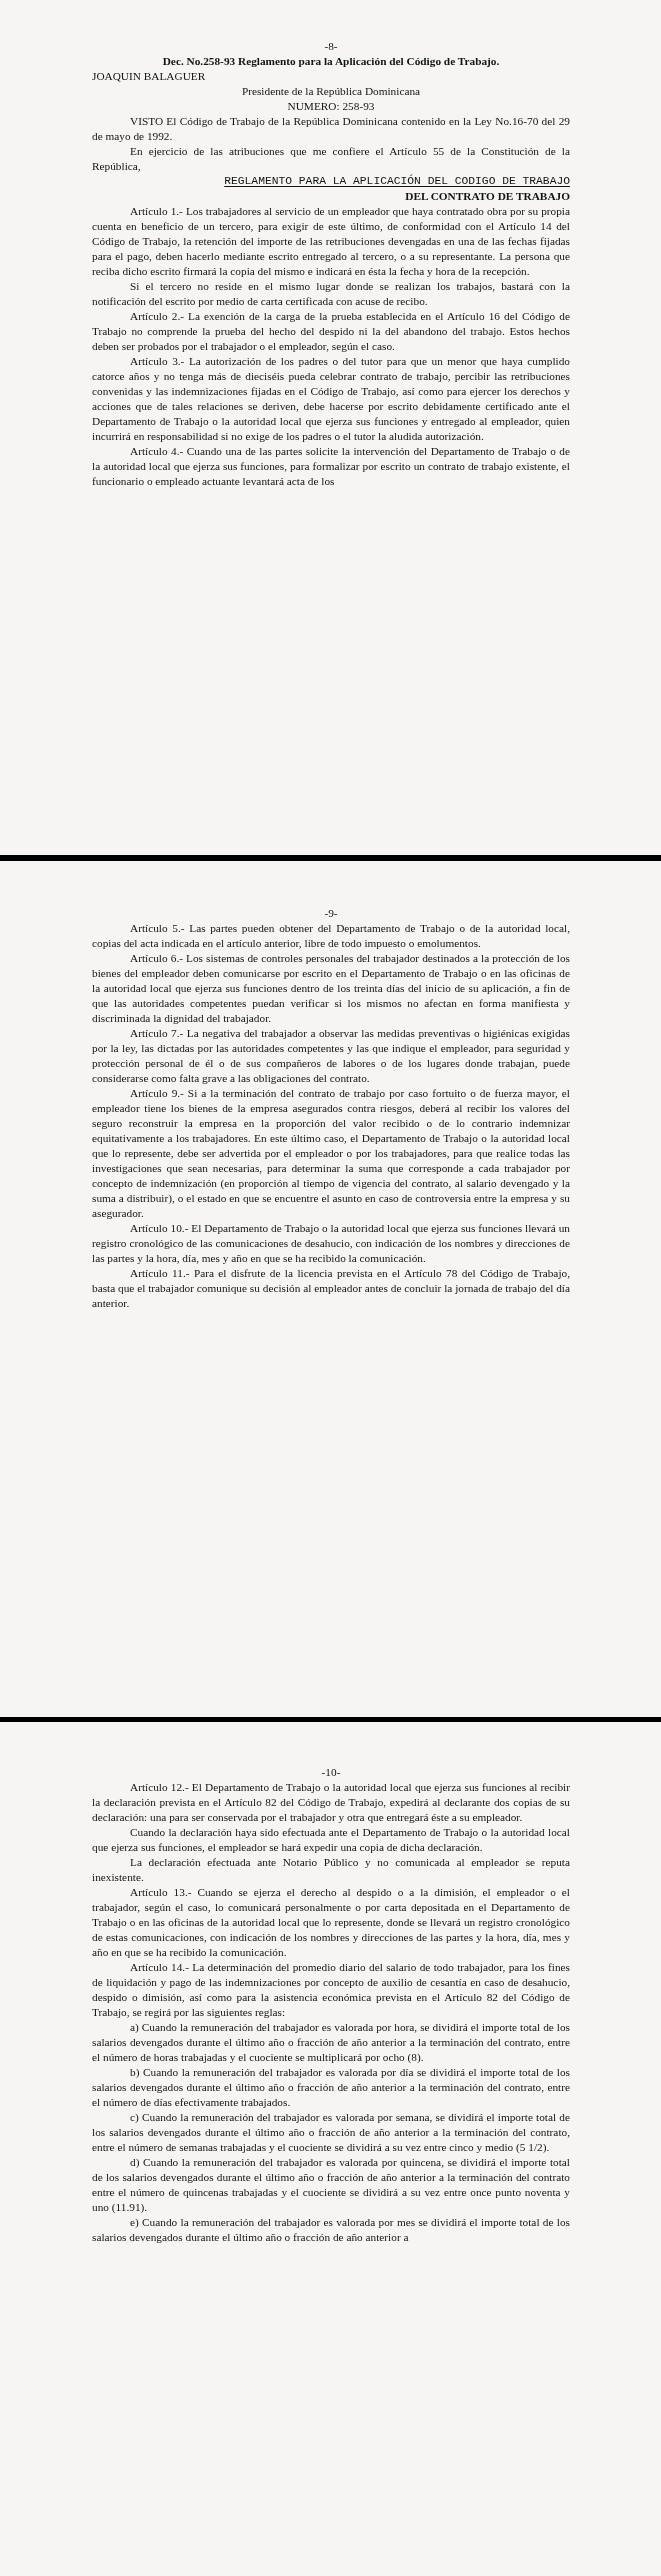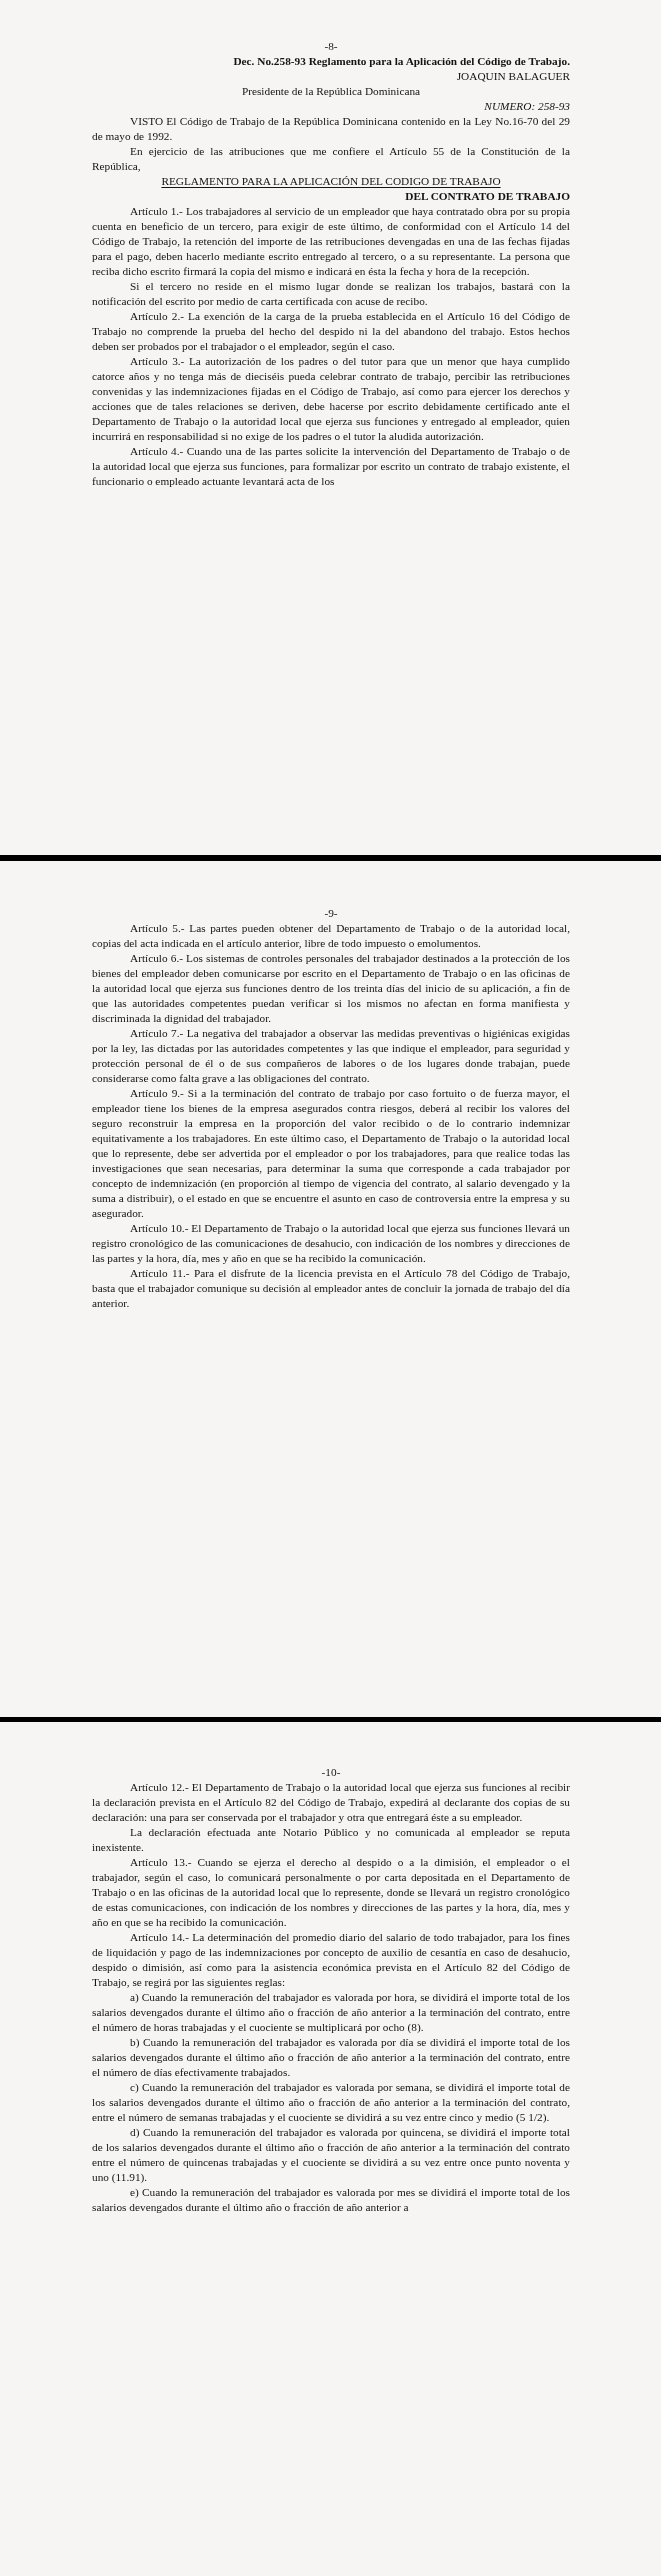--- a/index.html
+++ b/index.html
@@ -23,28 +23,28 @@
     padding-right: 91px;
     overflow: hidden;
   }
   .page-8  { height: 855px; padding-top: 39px; }
   .page-9  { height: 856px; padding-top: 45px; }
   .page-10 { height: 934px; padding-top: 43px; }
   .divider { height: 5.7px; background: #000000; }
   .page-number { text-align: center; margin: 0; }
   .blocks p { margin: 0; }
   .blk { margin: 0; }
-  .b-doctitle    { margin-top: 36px; font-weight: bold; text-align: right; }
-  .b-author      { margin-top: 32px; text-align: right; }
+  .b-doctitle    { margin-top: 36px; font-weight: bold; text-align: center; }
+  .b-author      { margin-top: 32px; text-align: left; }
   .b-authortitle { margin-top: 0;    text-align: center; }
-  .b-numero      { margin-top: 13.8px; text-align: right; font-style: italic; }
+  .b-numero      { margin-top: 13.8px; text-align: center; }
   .b-body        { margin-top: 15.4px; text-align: justify; text-indent: 38px; }
   .b-body-sp     { margin-top: 29px; text-align: justify; text-indent: 38px; }
   .b-cont        { margin-top: 27px; text-align: justify; }
-  .b-heading-u   { margin-top: 29px; text-align: center; text-decoration: underline; text-underline-offset: 2.4px; }
+  .b-heading-u   { margin-top: 29px; text-align: right; text-decoration: underline; text-underline-offset: 2.4px; font-family: Liberation Mono, monospace; }
   .b-heading-b   { margin-top: 15.4px; text-align: right; font-weight: bold; }
   .blocks > .b-body:first-child { }
 </style>
 </head>
 <body>
 
 <div id="doc">
 
   <section class="page page-8">
     <p class="page-number">-8-</p>
@@ -78,20 +78,21 @@
         <p class="blk b-body">Artículo 11.- Para el disfrute de la licencia prevista en el Artículo 78 del Código de Trabajo, basta que el trabajador comunique su decisión al empleador antes de concluir la jornada de trabajo del día anterior.</p>
       </div>
   </section>
 
   <div class="divider"></div>
 
   <section class="page page-10">
     <p class="page-number">-10-</p>
     <div class="blocks">
         <p class="blk b-body">Artículo 12.- El Departamento de Trabajo o la autoridad local que ejerza sus funciones al recibir la declaración prevista en el Artículo 82 del Código de Trabajo, expedirá al declarante dos copias de su declaración: una para ser conservada por el trabajador y otra que entregará éste a su empleador.</p>
+        <p class="blk b-body">Cuando la declaración haya sido efectuada ante el Departamento de Trabajo o la autoridad local que ejerza sus funciones, el empleador se hará expedir una copia de dicha declaración.</p>
         <p class="blk b-body">La declaración efectuada ante Notario Público y no comunicada al empleador se reputa inexistente.</p>
         <p class="blk b-body">Artículo 13.- Cuando se ejerza el derecho al despido o a la dimisión, el empleador o el trabajador, según el caso, lo comunicará personalmente o por carta depositada en el Departamento de Trabajo o en las oficinas de la autoridad local que lo represente, donde se llevará un registro cronológico de estas comunicaciones, con indicación de los nombres y direcciones de las partes y la hora, día, mes y año en que se ha recibido la comunicación.</p>
         <p class="blk b-body">Artículo 14.- La determinación del promedio diario del salario de todo trabajador, para los fines de liquidación y pago de las indemnizaciones por concepto de auxilio de cesantía en caso de desahucio, despido o dimisión, así como para la asistencia económica prevista en el Artículo 82 del Código de Trabajo, se regirá por las siguientes reglas:</p>
         <p class="blk b-body">a) Cuando la remuneración del trabajador es valorada por hora, se dividirá el importe total de los salarios devengados durante el último año o fracción de año anterior a la terminación del contrato, entre el número de horas trabajadas y el cuociente se multiplicará por ocho (8).</p>
         <p class="blk b-body">b) Cuando la remuneración del trabajador es valorada por día se dividirá el importe total de los salarios devengados durante el último año o fracción de año anterior a la terminación del contrato, entre el número de días efectivamente trabajados.</p>
         <p class="blk b-body">c) Cuando la remuneración del trabajador es valorada por semana, se dividirá el importe total de los salarios devengados durante el último año o fracción de año anterior a la terminación del contrato, entre el número de semanas trabajadas y el cuociente se dividirá a su vez entre cinco y medio (5 1/2).</p>
         <p class="blk b-body">d) Cuando la remuneración del trabajador es valorada por quincena, se dividirá el importe total de los salarios devengados durante el último año o fracción de año anterior a la terminación del contrato entre el número de quincenas trabajadas y el cuociente se dividirá a su vez entre once punto noventa y uno (11.91).</p>
         <p class="blk b-body">e) Cuando la remuneración del trabajador es valorada por mes  se dividirá el importe total de los salarios devengados durante el último año o fracción de año anterior a</p>
       </div>
   </section>

